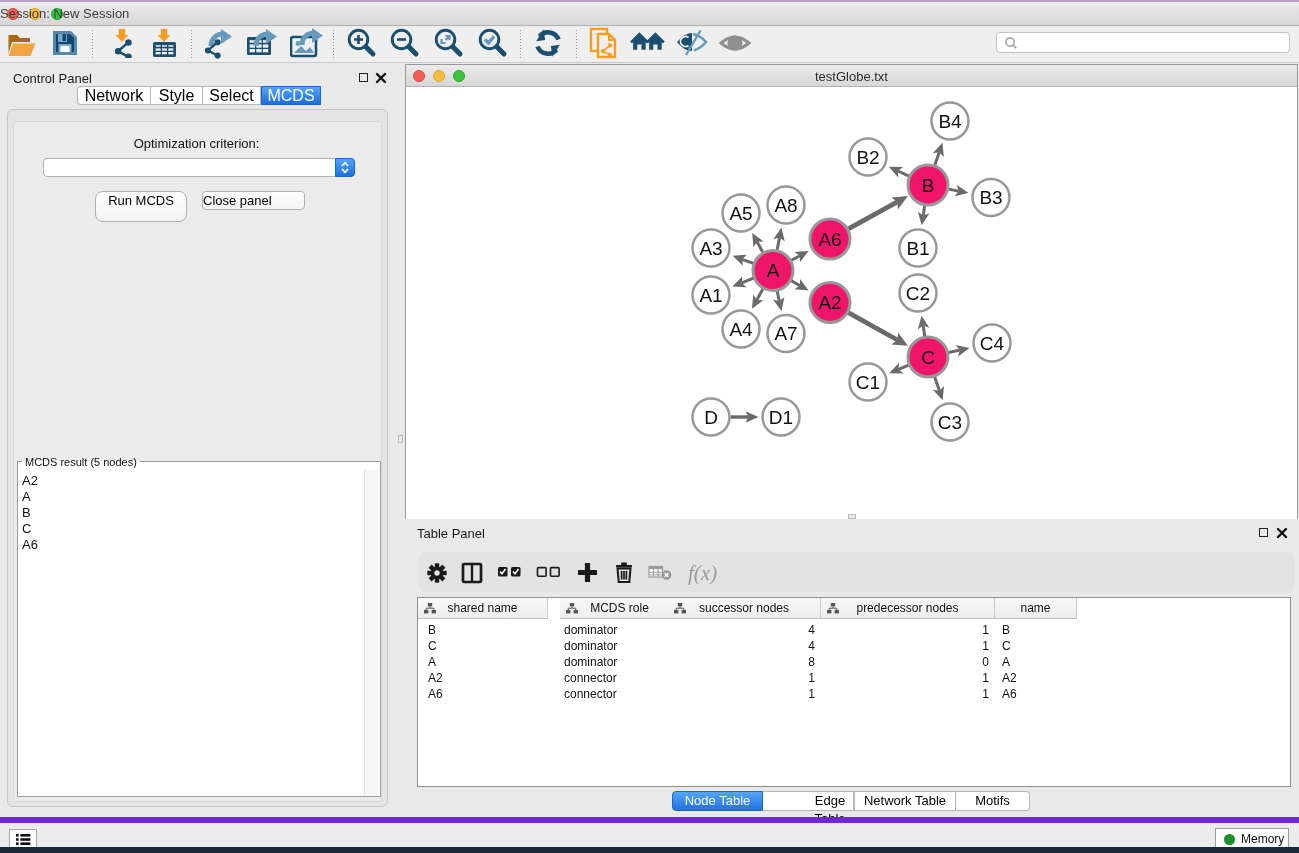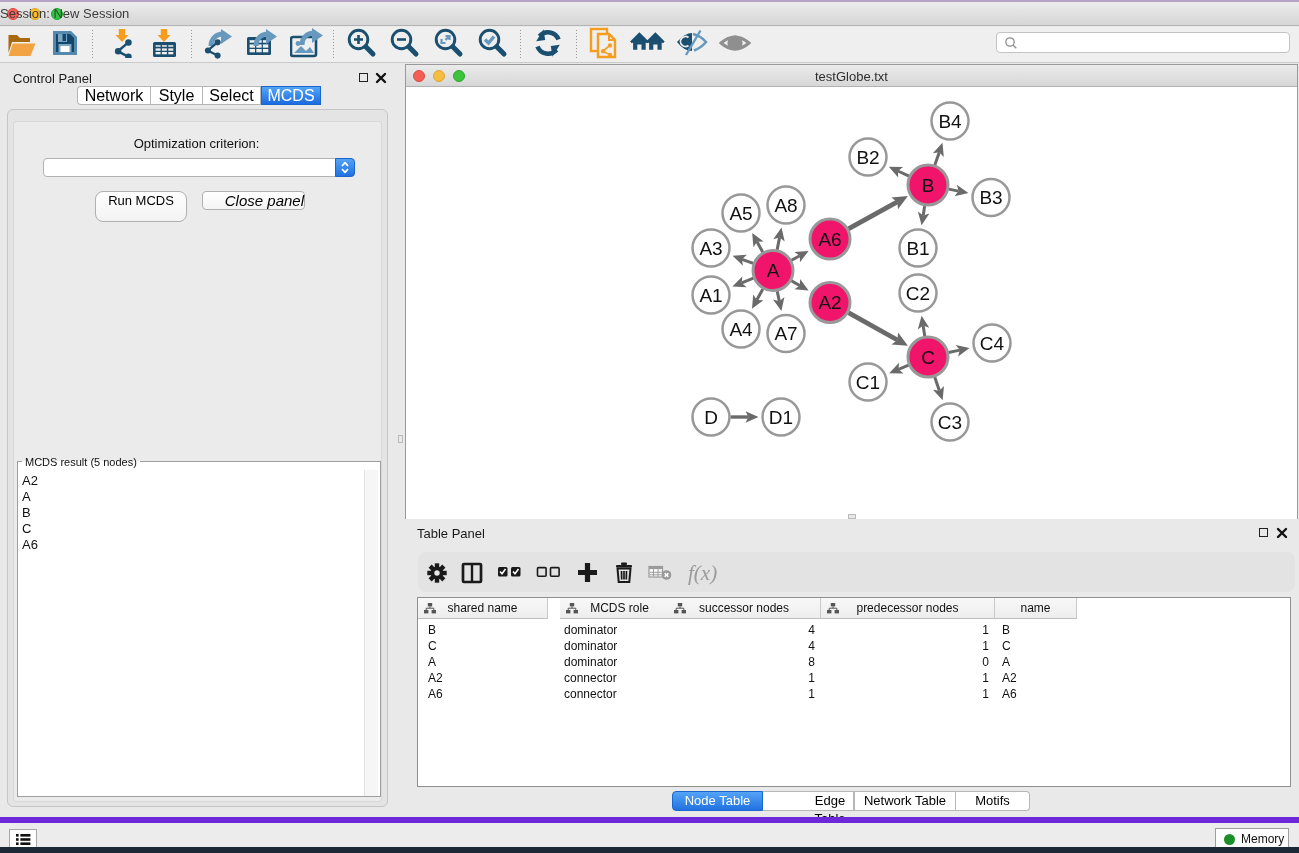--- a/index.html
+++ b/index.html
@@ -184,21 +184,21 @@
 <div class="abs" style="left:0;top:72px;width:393px;text-align:center;font-size:13px;color:#111;">Optimization criterion:</div>
 <div class="abs" style="left:43px;top:94px;width:312px;height:19px;background:#fff;border:1px solid #b2b2b2;border-radius:4px;font-size:13px;">
 <div class="abs" style="right:-1px;top:-1px;width:20px;height:19px;background:linear-gradient(#54a3f7,#2071e0);border-radius:0 4px 4px 0;border:1px solid #1a66cc;">
 <svg width="18" height="17" viewBox="0 0 18 17">
           <path d="M6 7 L9 3.6 L12 7" fill="none" stroke="#fff" stroke-width="1.7" stroke-linejoin="round"></path>
           <path d="M6 10 L9 13.4 L12 10" fill="none" stroke="#fff" stroke-width="1.7" stroke-linejoin="round"></path>
         </svg>
       </div>
     </div>
 <div class="abs" style="left:95px;top:127px;width:92px;height:31px;background:linear-gradient(#ffffff,#f3f3f3);border:1px solid #b0b0b0;border-radius:8px;font-size:13px;text-align:center;line-height:17px;">Run MCDS</div>
-<div class="abs" style="left:202px;top:127px;width:103px;height:19px;background:linear-gradient(#ffffff,#f3f3f3);border:1px solid #b0b0b0;border-radius:4px;font-size:15px;text-align:right;line-height:17px;font-style:italic;">Close panel</div>
+<div class="abs" style="left:202px;top:127px;width:103px;height:19px;background:linear-gradient(#ffffff,#f3f3f3);border:1px solid #b0b0b0;border-radius:4px;font-size:13px;text-align:left;line-height:17px;">Close panel</div>
 <div class="abs" style="left:17px;top:397px;width:364px;height:336px;background:#fff;border:1px solid #9e9e9e;">
 <div class="abs" style="left:346px;top:8px;width:14px;height:326px;background:#f6f6f6;border-left:1px solid #e2e2e2;"></div>
 <div class="abs" style="left:4px;top:11px;font-size:13px;color:#111;line-height:16px;">A2<br>A<br>B<br>C<br>A6</div>
 </div>
 <div class="abs" style="left:22px;top:391px;height:14px;background:linear-gradient(#ebebeb 0 6px,#ffffff 6px 14px);padding:0 3px;font-size:11px;line-height:14px;color:#111;z-index:3;">MCDS result (5 nodes)</div>
 </div>
 <div class="abs" style="left:405px;top:64px;width:893px;height:567px;background:#fff;border:1px solid #999;">
 <div class="abs" style="left:0;top:0;width:891px;height:22px;background:linear-gradient(#ebebeb,#d7d7d7);border-bottom:1px solid #b2b2b2;">
 <div class="tl" style="left:7px;top:5px;width:12px;height:12px;background:#f25e53;border:0.5px solid #dc4a41;"></div>
 <div class="tl" style="left:27px;top:5px;width:12px;height:12px;background:#f6be40;border:0.5px solid #dfa42f;"></div>

